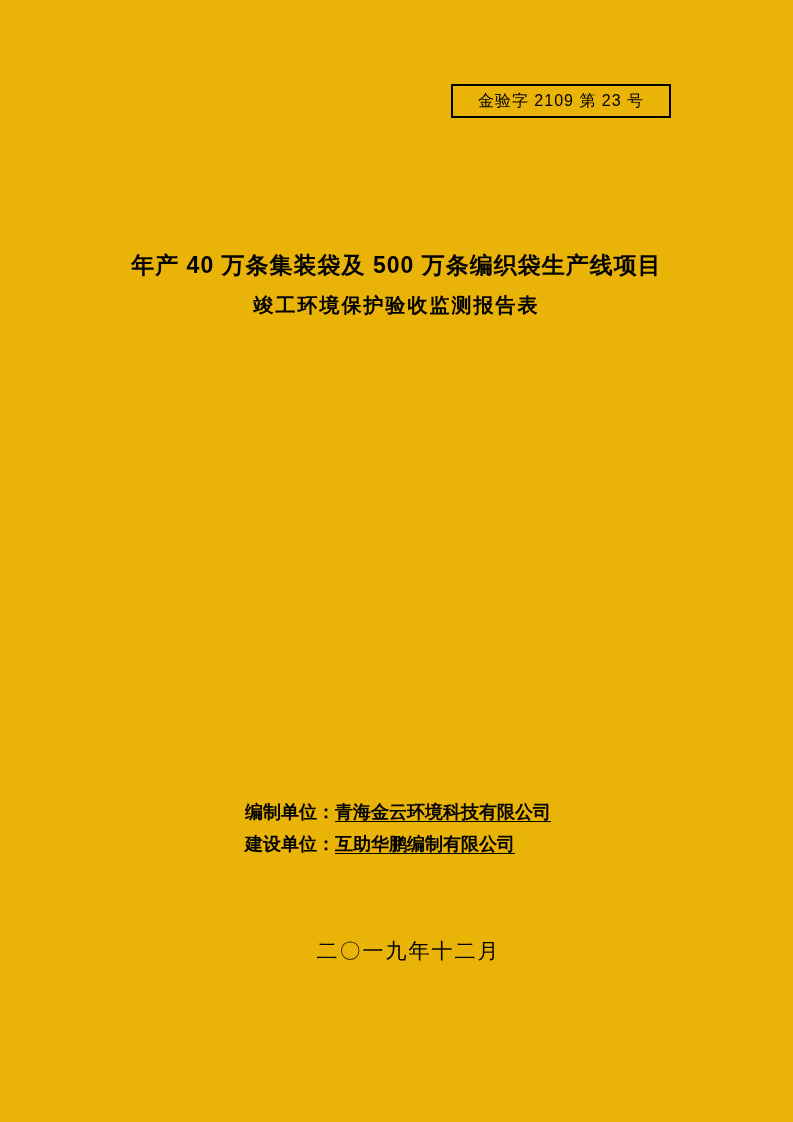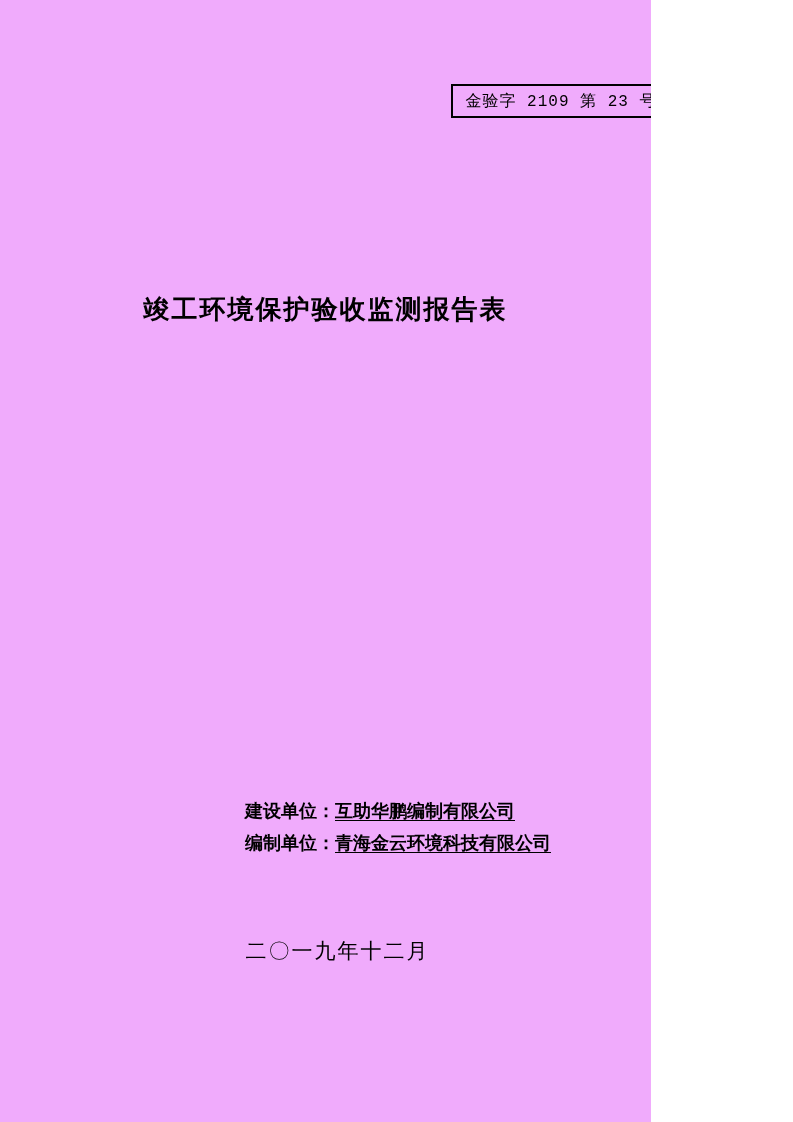--- a/index.html
+++ b/index.html
@@ -2,24 +2,24 @@
 <html><head>
 <meta charset="utf-8">
 <style>
   html, body {
     margin: 0;
     padding: 0;
     background: #ffffff;
   }
   .page {
     position: relative;
-    width: 651px;
+    width: 793px;
     height: 1122px;
-    background: #f0abfc;
-    font-family: Liberation Mono, monospace;
+    background: #eab308;
+    font-family: Liberation Sans, sans-serif;
     color: #000000;
     overflow: hidden;
   }
   .doc-number-box {
     position: absolute;
     left: 451px;
     top: 84px;
     width: 220px;
     height: 34px;
     border: 2px solid #000000;
@@ -41,21 +41,21 @@
     font-weight: bold;
     letter-spacing: 1px;
     margin: 0;
   }
   .title-line2 {
     position: absolute;
     left: 0;
     top: 292px;
     width: 100%;
     text-align: center;
-    font-size: 26px;
+    font-size: 20px;
     font-weight: bold;
     letter-spacing: 2px;
     margin: 0;
   }
   .units-block {
     position: absolute;
     left: 245px;
     top: 796px;
   }
   .unit-row {
@@ -86,27 +86,28 @@
 </style>
 </head>
 <body>
 
 <div class="page">
 
   <div class="doc-number-box">
     <span>金验字 2109 第 23 号</span>
   </div>
 
+  <h1 class="title-line1">年产 40 万条集装袋及 500 万条编织袋生产线项目</h1>
 
   <h1 class="title-line2">竣工环境保护验收监测报告表</h1>
 
   <div class="units-block">
     <div class="unit-row">
-      <span class="unit-label">建设单位：</span><span class="unit-value">互助华鹏编制有限公司</span>
+      <span class="unit-label">编制单位：</span><span class="unit-value">青海金云环境科技有限公司</span>
     </div>
     <div class="unit-row">
-      <span class="unit-label">编制单位：</span><span class="unit-value">青海金云环境科技有限公司</span>
+      <span class="unit-label">建设单位：</span><span class="unit-value">互助华鹏编制有限公司</span>
     </div>
   </div>
 
   <div class="date-line">二〇一九年十二月</div>
 
 </div>
 
 </body></html>

